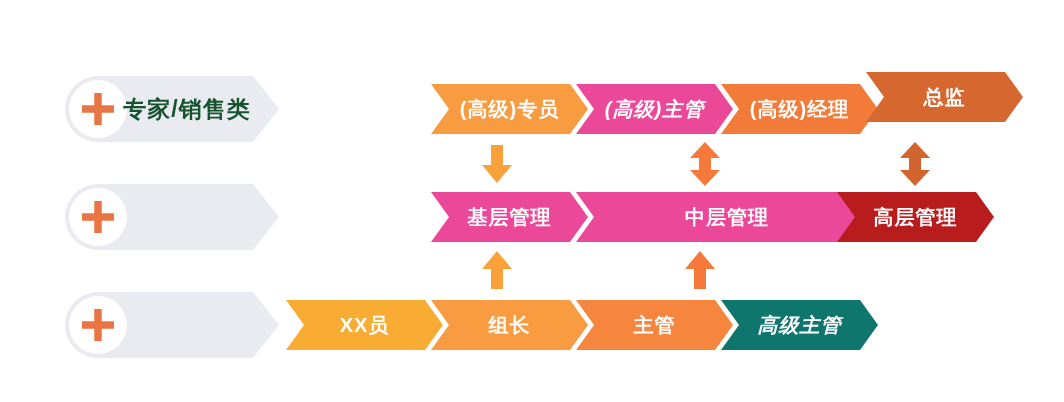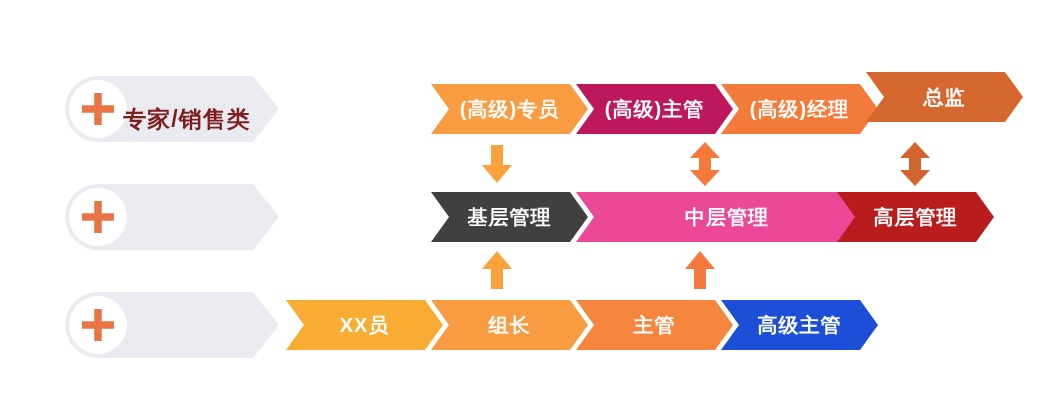--- a/index.html
+++ b/index.html
@@ -39,27 +39,27 @@
 <body>
 
 <div class="canvas">
 
   <div class="pill" style="top: 76px; background-color: rgb(233, 235, 241);">
     <div class="circle">
       <svg width="38" height="38" viewBox="0 0 38 38">
         <path d="M19 3 V35 M3 19 H35" fill="none" stroke-width="7.5" style="stroke: rgb(233, 117, 69);"></path>
       </svg>
     </div>
-    <div class="pill-label" style="color: #7f1d1d; margin-top: 10px;">专家/销售类</div>
+    <div class="pill-label" style="color: #14532d;">专家/销售类</div>
   </div>
 
   <div class="seg" style="top: 84px; left: 431px; width: 157px; background-color: rgb(249, 155, 64);">
     <span>(高级)专员</span>
   </div>
-  <div class="seg" style="top: 84px; left: 576px; width: 157px; background-color: #be185d;">
+  <div class="seg" style="top: 84px; left: 576px; width: 157px; background-color: #ec4899; font-style: italic;">
     <span>(高级)主管</span>
   </div>
   <div class="seg" style="top: 84px; left: 721px; width: 157px; background-color: rgb(242, 123, 57);">
     <span>(高级)经理</span>
   </div>
   <div class="seg" style="top: 72px; left: 866px; width: 157px; background-color: rgb(213, 103, 47);">
     <span>总监</span>
   </div>
 
   <svg class="conn" style="left:482px;top:145px" width="30" height="38">
@@ -73,21 +73,21 @@
   </svg>
 
   <div class="pill" style="top: 184px; background-color: rgb(233, 235, 241);">
     <div class="circle">
       <svg width="38" height="38" viewBox="0 0 38 38">
         <path d="M19 3 V35 M3 19 H35" fill="none" stroke-width="7.5" style="stroke: rgb(233, 117, 69);"></path>
       </svg>
     </div>
   </div>
 
-  <div class="seg" style="top: 192px; left: 431px; width: 157px; background-color: #404040;">
+  <div class="seg" style="top: 192px; left: 431px; width: 157px; background-color: #ec4899;">
     <span>基层管理</span>
   </div>
   <div class="seg" style="top: 192px; left: 576px; width: 302px; background-color: #ec4899;">
     <span>中层管理</span>
   </div>
   <div class="seg" style="top: 192px; left: 837px; width: 157px; background-color: #b91c1c;">
     <span>高层管理</span>
   </div>
 
   <svg class="conn" style="left:482px;top:251px" width="30" height="38">
@@ -107,17 +107,17 @@
 
   <div class="seg" style="top: 300px; left: 286px; width: 157px; background-color: rgb(248, 172, 51);">
     <span>XX员</span>
   </div>
   <div class="seg" style="top: 300px; left: 431px; width: 157px; background-color: rgb(249, 155, 64);">
     <span>组长</span>
   </div>
   <div class="seg" style="top: 300px; left: 576px; width: 157px; background-color: rgb(246, 133, 62);">
     <span>主管</span>
   </div>
-  <div class="seg" style="top: 300px; left: 721px; width: 157px; background-color: #1d4ed8;">
+  <div class="seg" style="top: 300px; left: 721px; width: 157px; background-color: #0f766e; font-style: italic;">
     <span>高级主管</span>
   </div>
 
 </div>
 
 </body></html>

